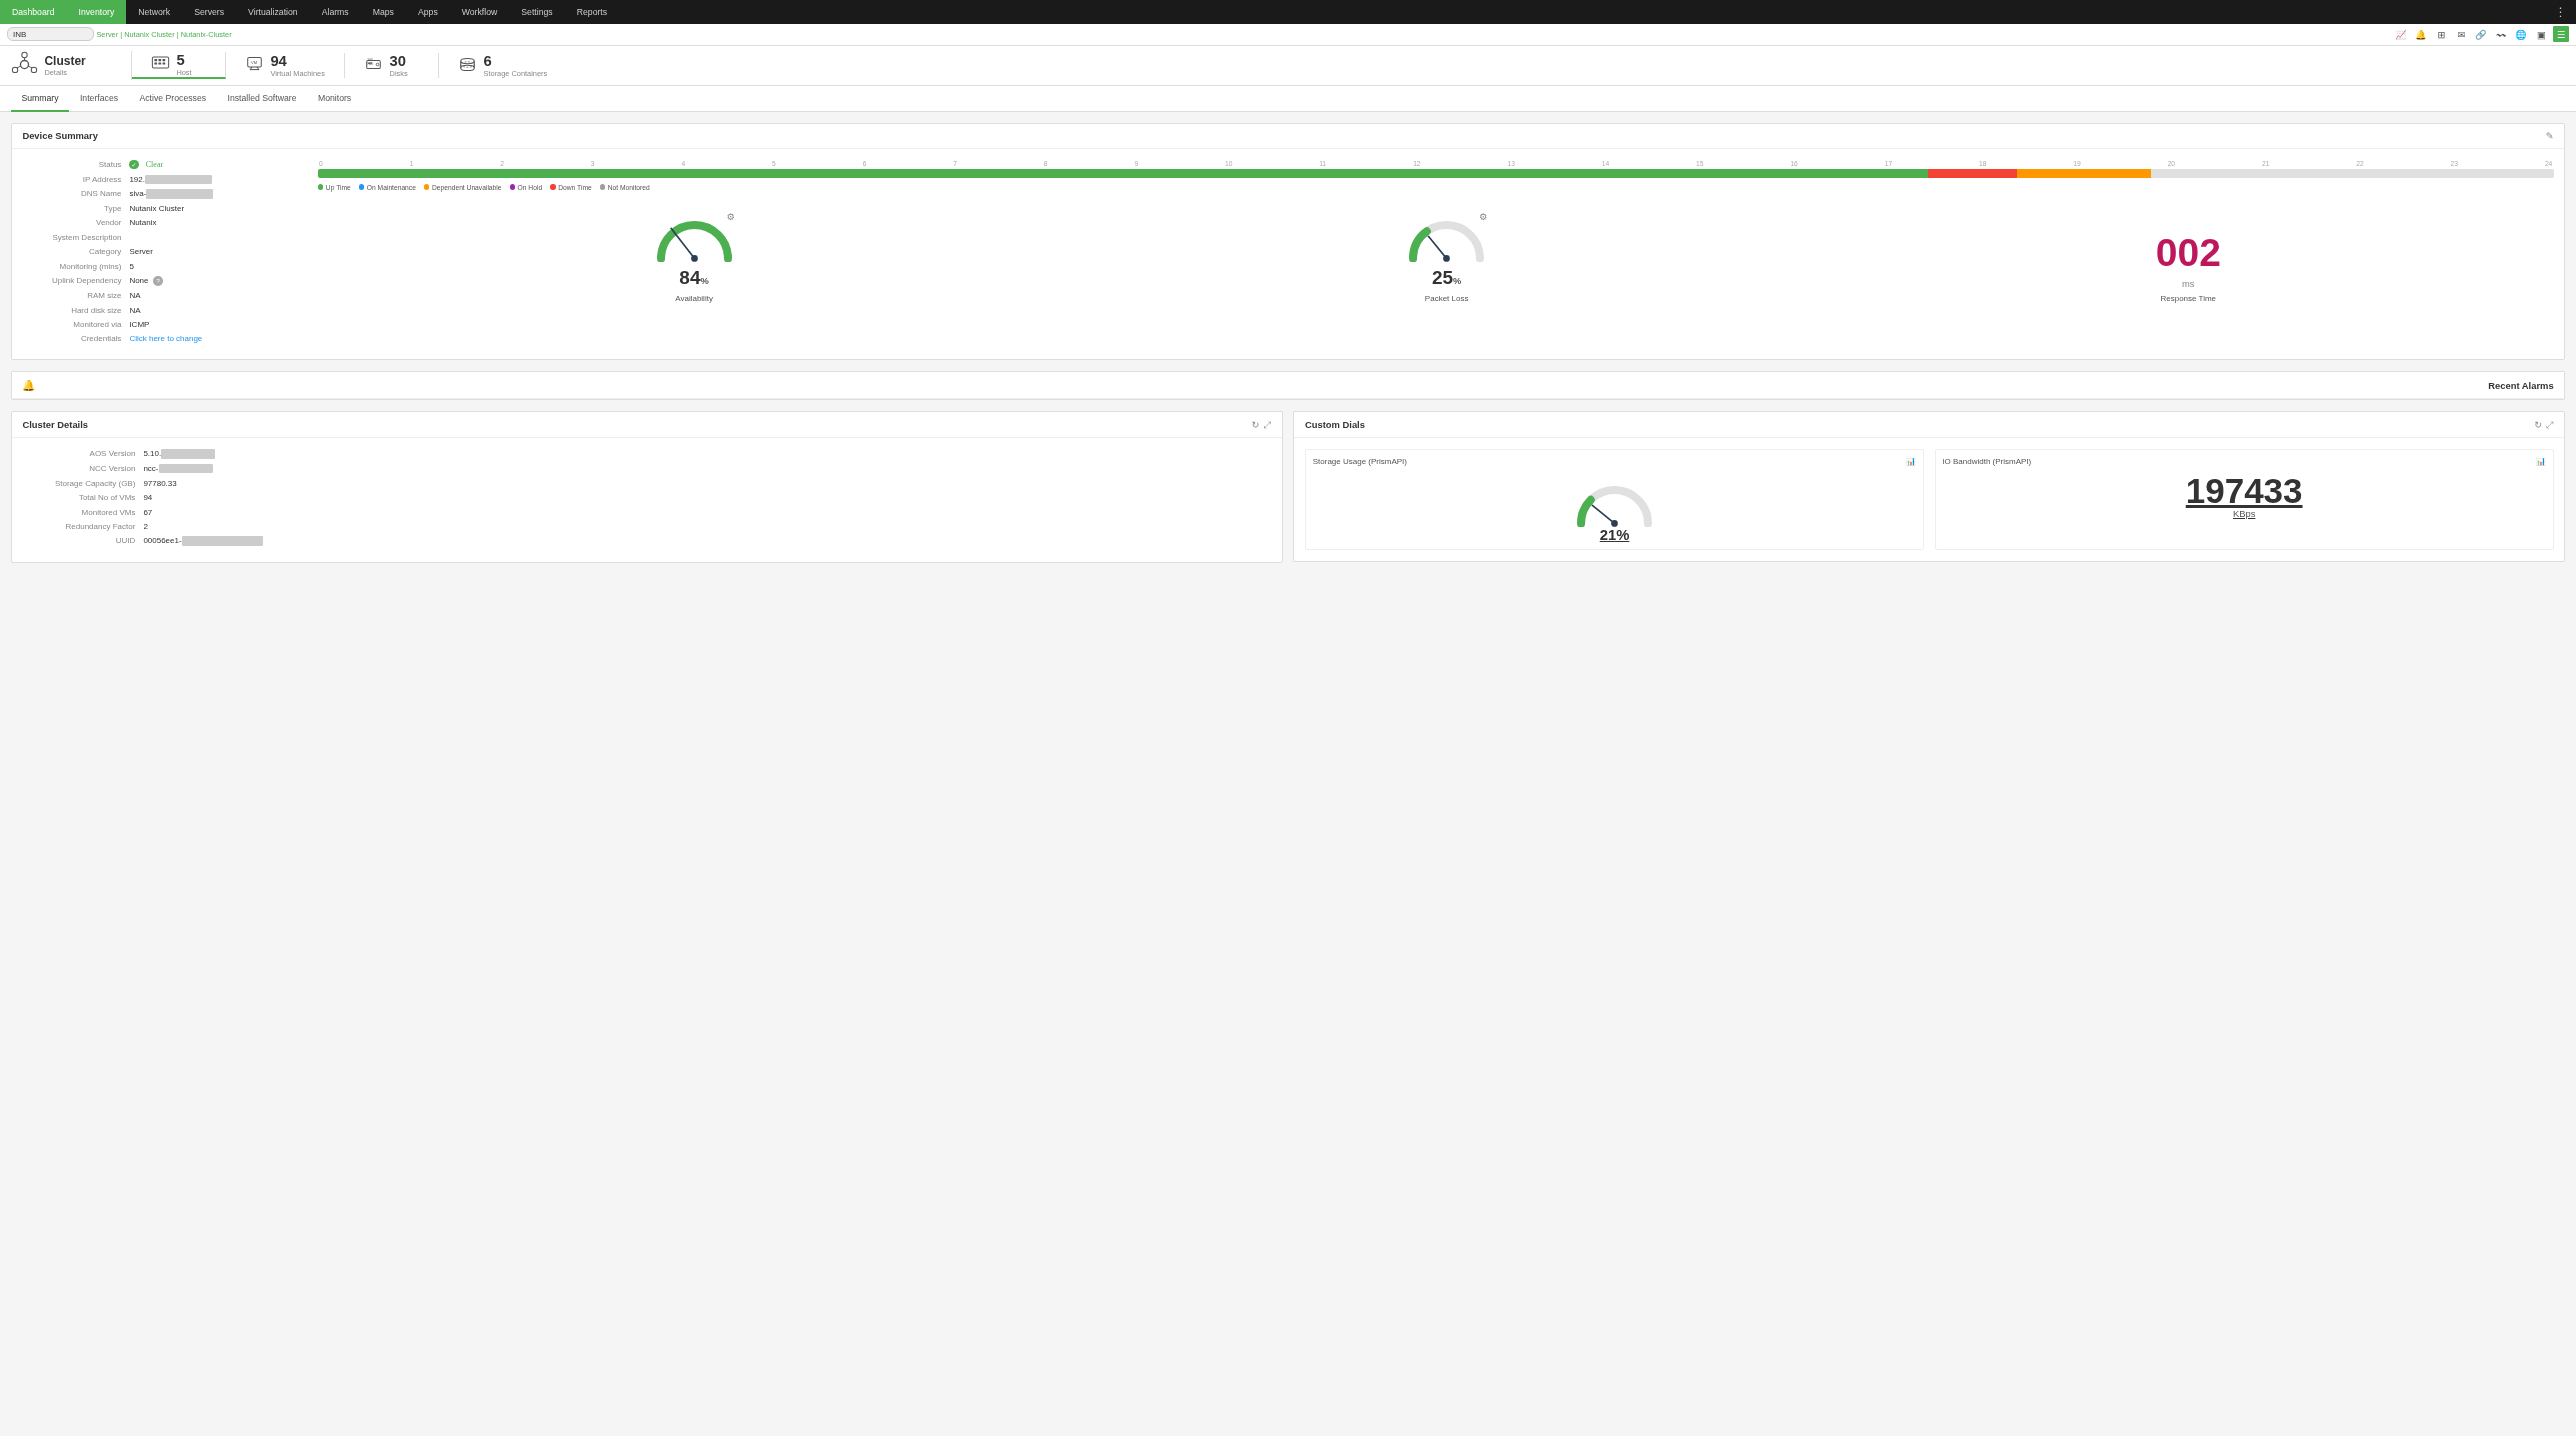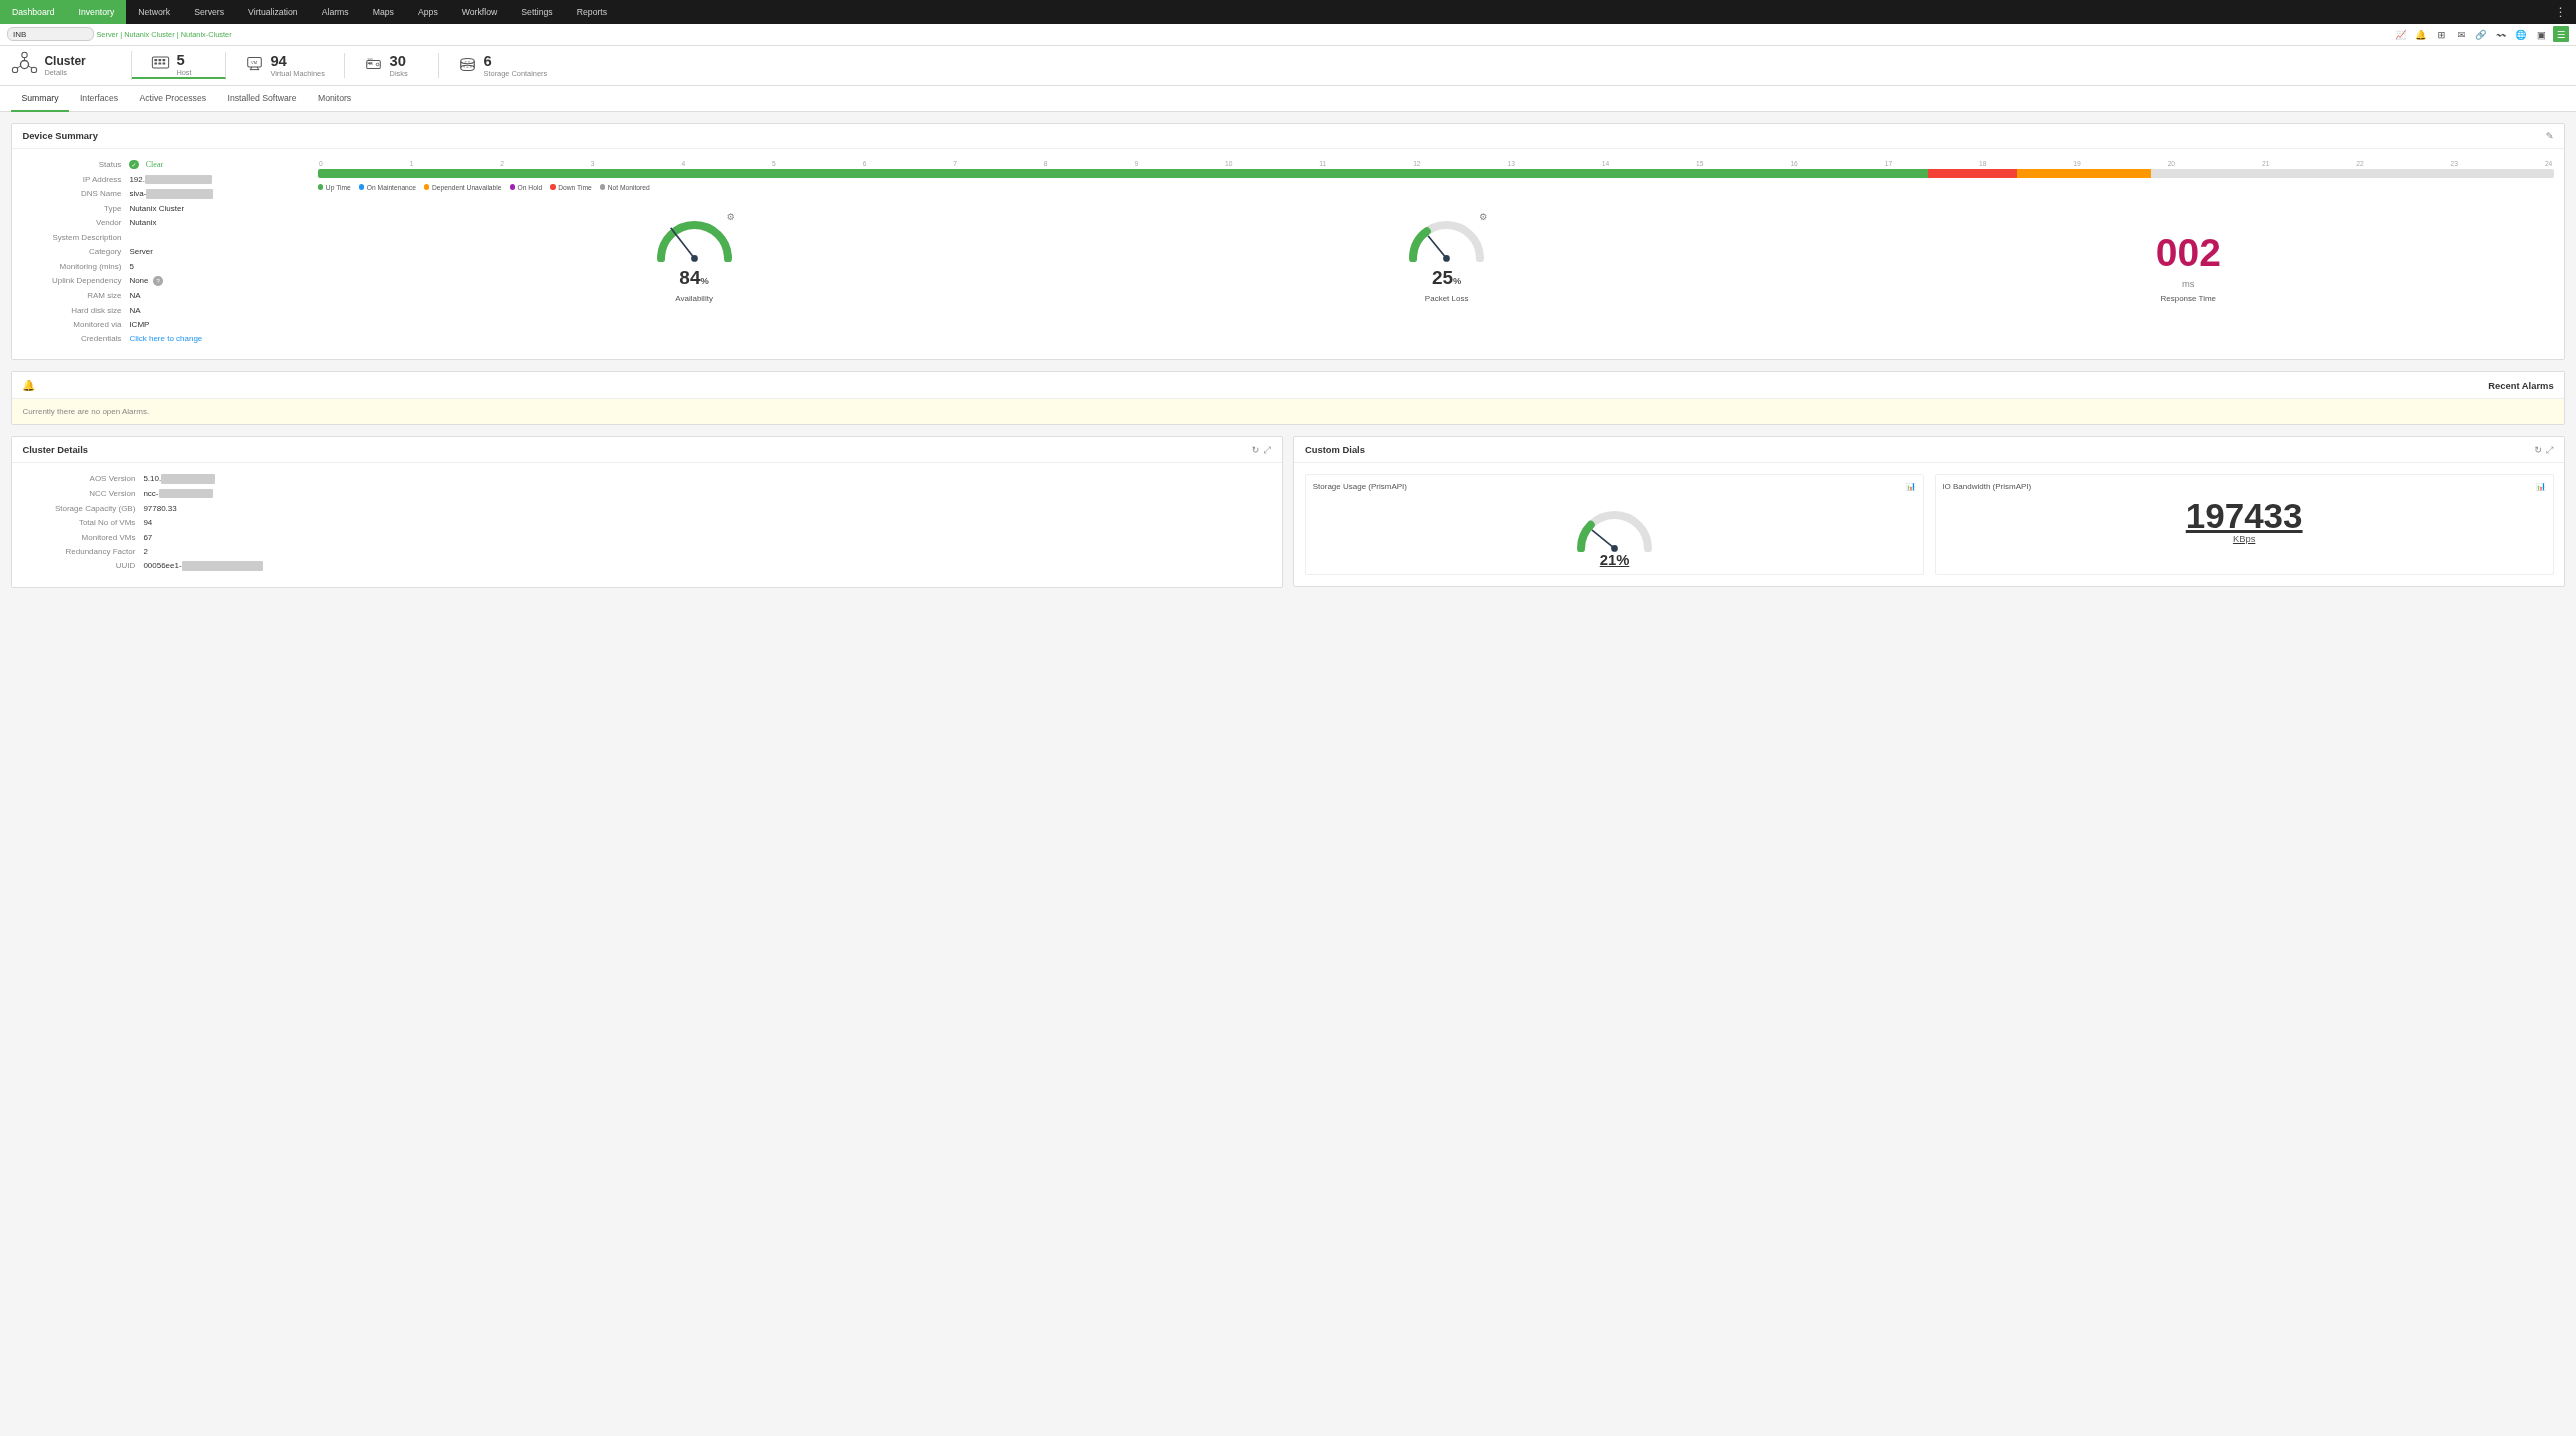--- a/index.html
+++ b/index.html
@@ -675,23 +675,20 @@
         </div>
       </div>
     </div>
   </div>
 
   <div class="card">
     <div class="card-header" style="background:#fff;">
       <span style="color:#ff9800;margin-right:4px;font-size:10.7px;">🔔</span>
       <span class="card-title">Recent Alarms</span>
     </div>
-    <div class="recent-alarms-body">
-      <span>Currently there are no open Alarms.</span>
-    </div>
   </div>
 
   <div class="two-col">
 
     <div class="col">
       <div class="card">
         <div class="card-header">
           <span class="card-title">Cluster Details</span>
           <div class="card-actions">
             <span class="card-action-icon">↻</span>

